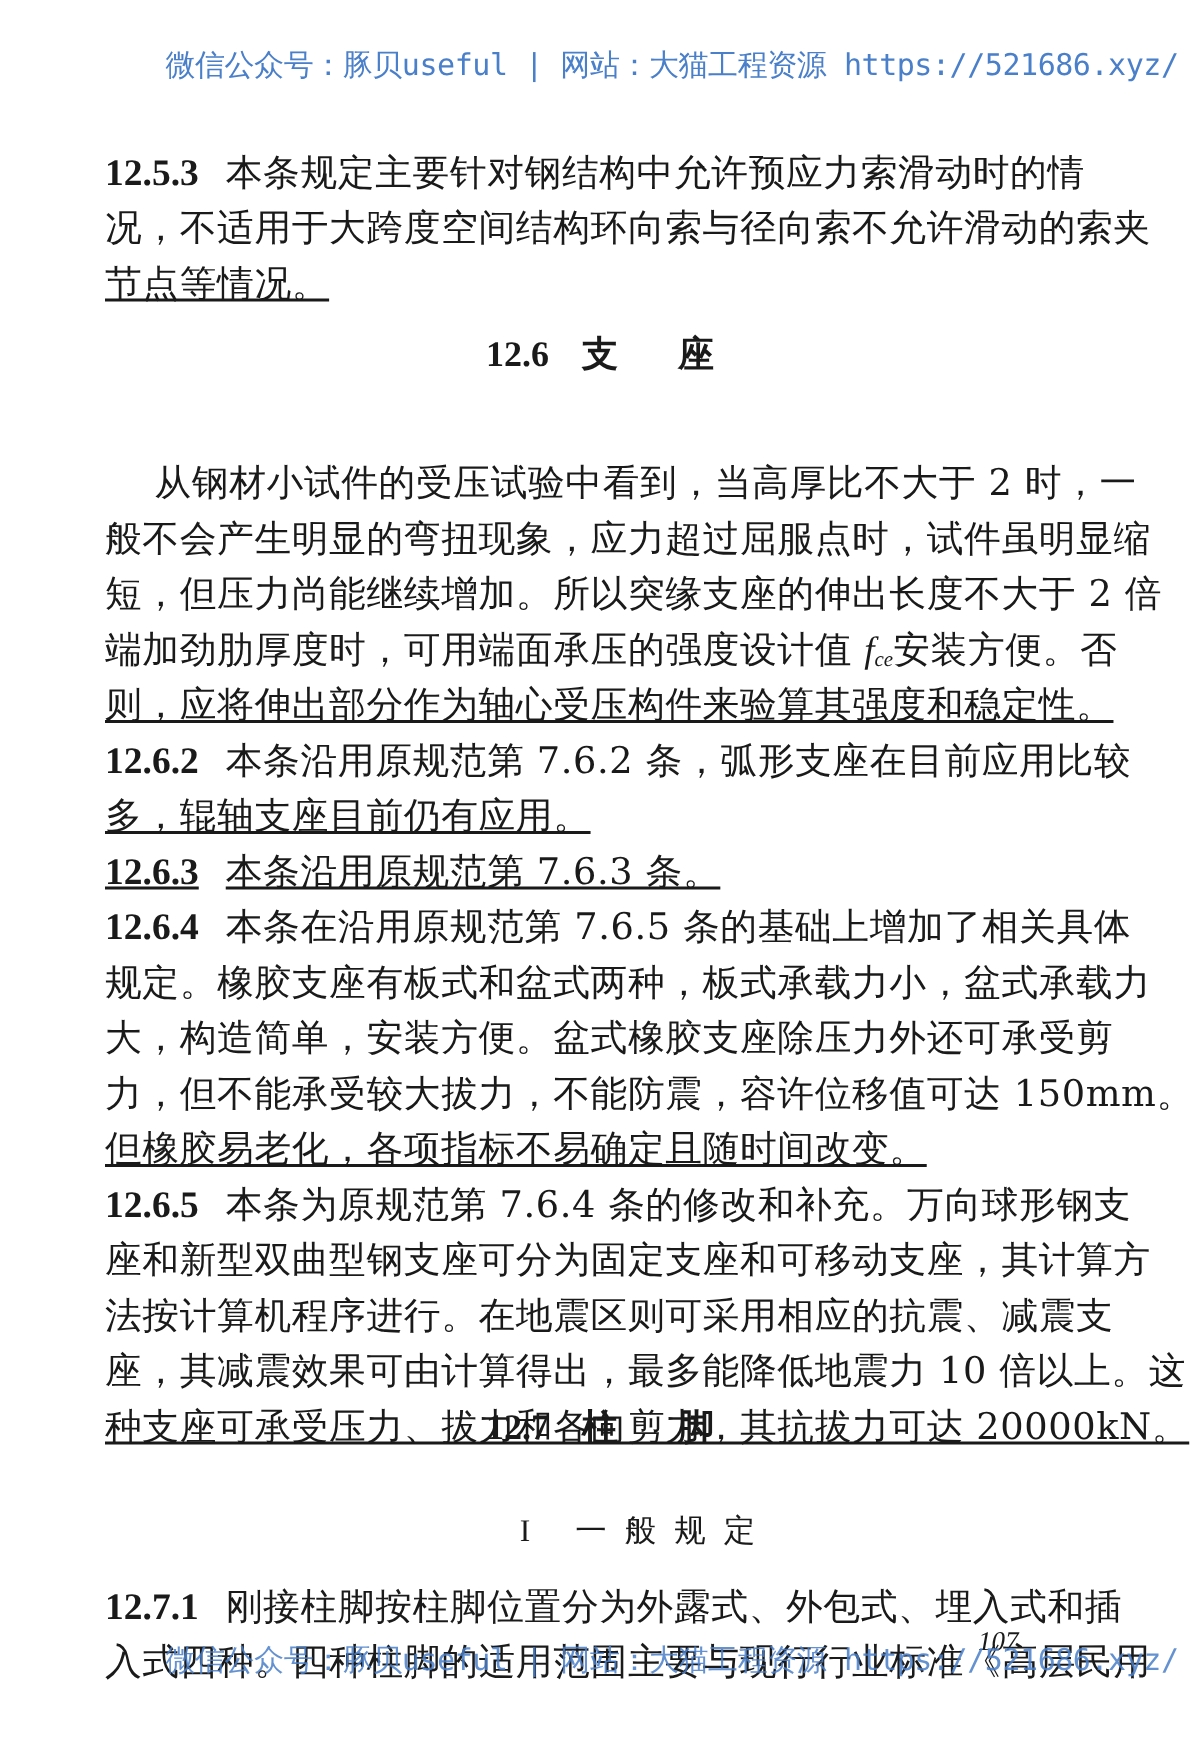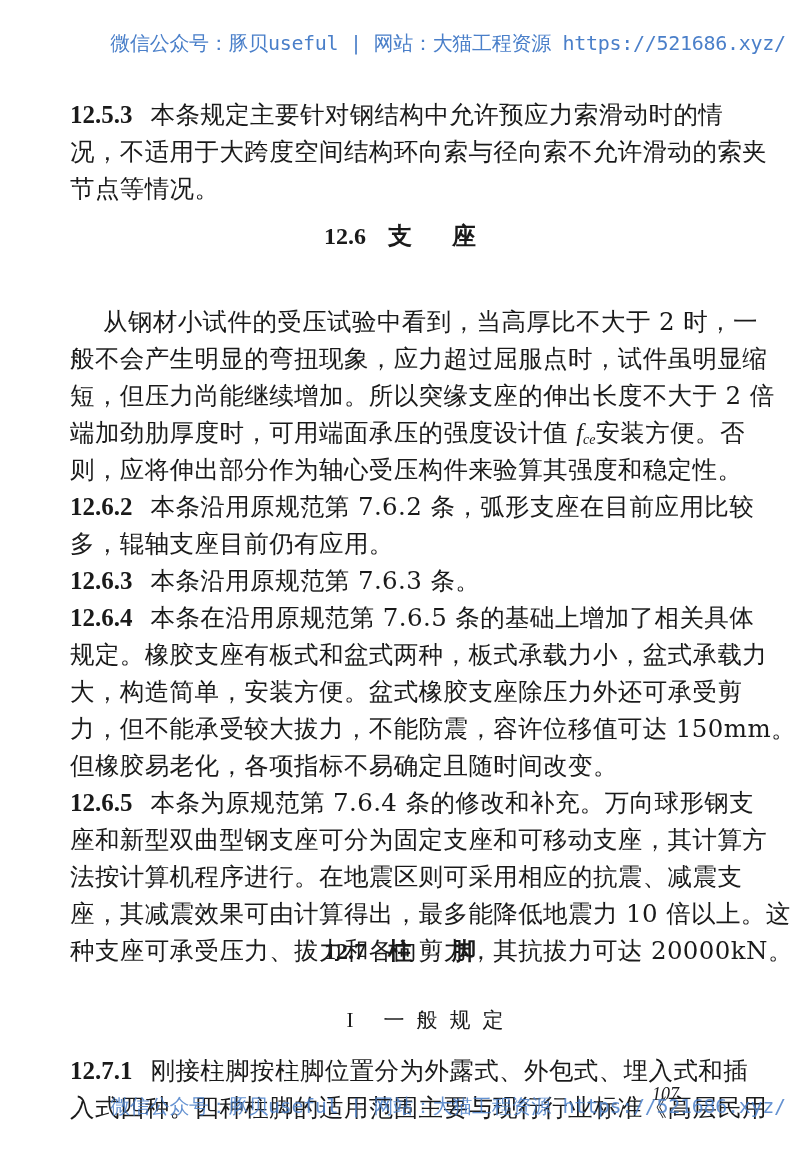--- a/index.html
+++ b/index.html
@@ -7,21 +7,21 @@
          font-family: "DejaVu Serif", "Liberation Serif", serif; color: #1a1a1a; }
   .watermark { position: absolute; left: 0; width: 800px; text-align: center;
                font-family: "DejaVu Sans Mono", "Liberation Mono", monospace;
                color: #4a7fc9; font-size: 20px; white-space: nowrap; letter-spacing: -0.3px; margin-left: 48px; }
   .watermark.top { top: 30px; }
   .watermark.bottom { top: 1093px; opacity: 0.85; z-index: 2; }
   .page { position: absolute; left: 0; top: 0; width: 800px; height: 1170px; }
   .line { position: absolute; left: 70px; width: 645px; font-size: 24.5px; line-height: 37px;
           height: 37px; white-space: nowrap; text-align: justify; text-align-last: justify;
           letter-spacing: 0.4px; }
-  .line.last { text-align-last: left; }
+  .line.last { text-align-last: left; text-decoration: underline; }
   .line.indent { left: 103px; width: 612px; }
   .num { font-family: "Liberation Serif", "DejaVu Serif", serif; font-weight: bold;
          letter-spacing: 0; margin-right: 18px; font-size: 25px; }
   .heading { position: absolute; left: 0; width: 800px; text-align: center; font-weight: bold;
              font-size: 24px; line-height: 37px; }
   .heading .hnum { font-family: "Liberation Serif", serif; margin-right: 22px; }
   .heading .hc1 { margin-right: 40px; }
   .subheading { position: absolute; left: 0; width: 800px; text-align: center; font-size: 21px;
                 line-height: 37px; letter-spacing: 12px; padding-left: 31px; }
   .subheading .roman { font-family: "Liberation Serif", serif; margin-right: 18px; }

